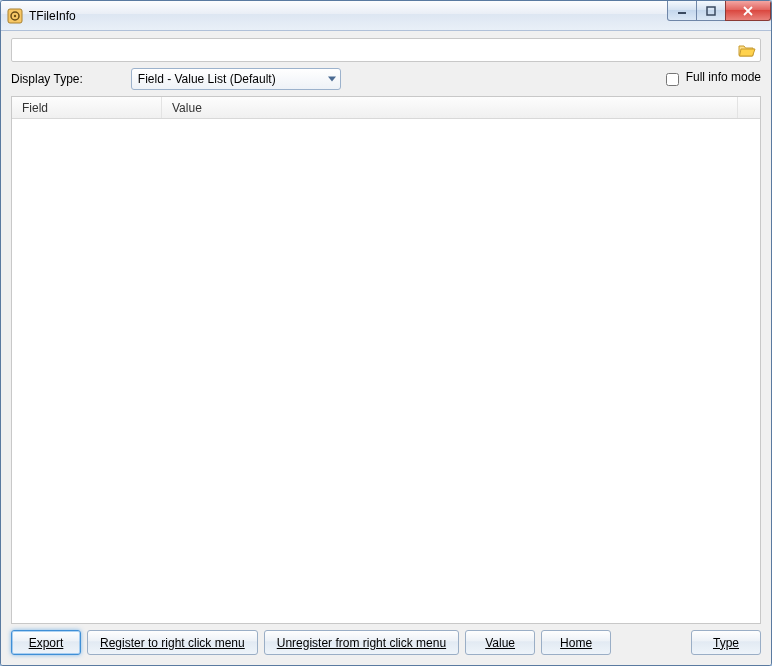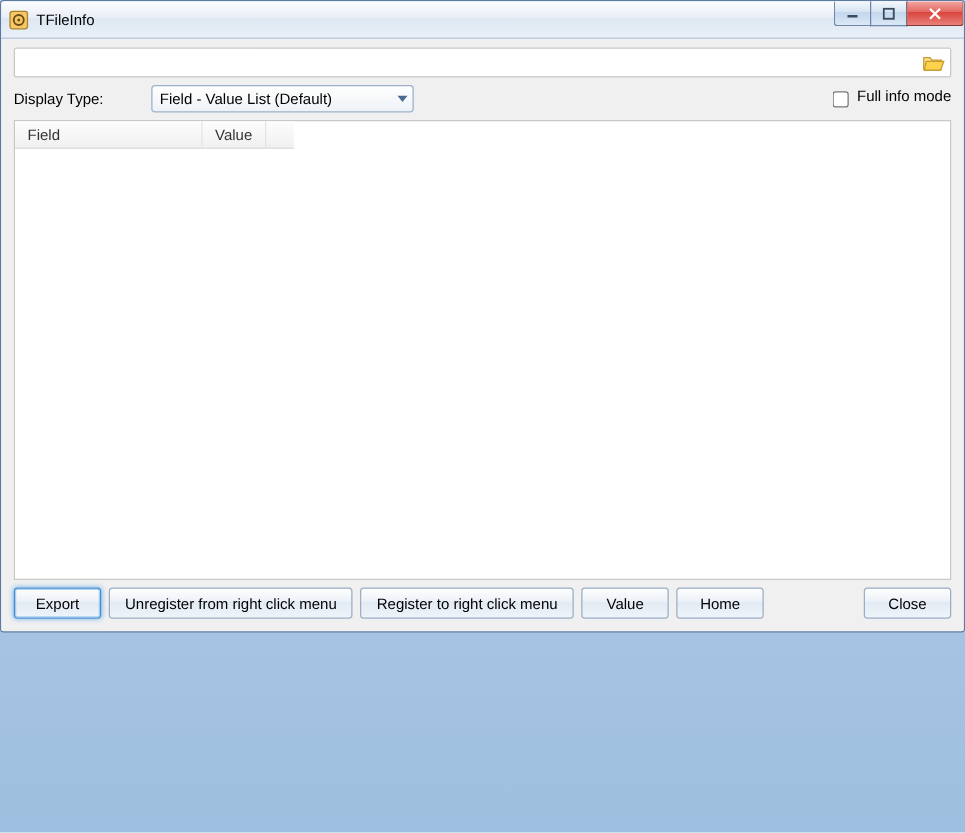--- a/index.html
+++ b/index.html
@@ -1,20 +1,20 @@
 <!DOCTYPE html>
 <html><head>
 <meta charset="utf-8">
 <style>
   * { box-sizing: border-box; font-family: "Segoe UI", Tahoma, sans-serif; font-size: 12px; }
   html,body { margin:0; padding:0; width:772px; height:666px; overflow:hidden; }
   body { background: linear-gradient(#b8d0e8,#9fbfe0); }
 
   .window {
-    width:772px; height:506px;
+    width:772px; height:666px;
     background:#fff;
     border:1px solid #5a7aa0;
     border-radius:3px;
     display:flex; flex-direction:column;
     overflow:hidden;
   }
 
   .titlebar {
     height:30px;
     background: linear-gradient(#fdfdfe,#e9eef6 45%,#dde6f2 46%,#e9f0f8);
@@ -58,21 +58,21 @@
     display:flex; align-items:center;
     padding:0 4px;
   }
   .pathbar input {
     flex:1; border:none; outline:none; height:20px; background:transparent;
     font-size:12px;
   }
   .pathbar .open-icon { width:18px; height:16px; cursor:pointer; }
 
   .optionsbar {
-    display:flex; align-items:center; gap:14px;
+    display:flex; align-items:center; gap:24px;
     height:22px;
   }
   .optionsbar label.lbl { color:#000; }
   .combo {
     position:relative;
     width:210px; height:22px;
     background:linear-gradient(#fff,#eef2f7);
     border:1px solid #9cb2cc;
     border-radius:3px;
     display:flex; align-items:center;
@@ -84,42 +84,42 @@
     width:0;height:0;border-left:4px solid transparent;border-right:4px solid transparent;border-top:5px solid #4a6a92;
   }
   .spacer { flex:1; }
   .checkwrap { display:flex; align-items:flex-start; gap:4px; }
   .checkwrap input { width:13px;height:13px; }
 
   .tablewrap {
     flex:1;
     background:#fff;
     border:1px solid #c8c8c8;
-    display:flex; flex-direction:row;
+    display:flex; flex-direction:column;
     overflow:hidden;
   }
   .thead {
     height:22px;
     display:flex;
     background:linear-gradient(#fdfdfd,#f0f0f0);
     border-bottom:1px solid #d8d8d8;
   }
   .th {
     display:flex; align-items:center;
     padding:0 10px;
     border-right:1px solid #e3e3e3;
     color:#333;
   }
   .th.field { width:150px; }
   .th.value { flex:1; }
   .th.tail { width:22px; border-right:none; }
   .tbody { flex:1; overflow:auto; }
 
   .footer {
-    display:flex; align-items:center; gap:6px;
+    display:flex; align-items:center; gap:6px;text-decoration:underline;
   }
   button.btn {
     height:25px;
     padding:0 12px;
     border:1px solid #9aaec6;
     border-radius:3px;
     background:linear-gradient(#fefefe,#ecf1f7 45%,#e2eaf3 46%,#eef4fa);
     color:#000;
     cursor:pointer;
     min-width:70px;
@@ -192,22 +192,22 @@
       <div class="thead">
         <div class="th field">Field</div>
         <div class="th value">Value</div>
         <div class="th tail"></div>
       </div>
       <div class="tbody"></div>
     </div>
 
     <div class="footer">
       <button class="btn primary">Export</button>
+      <button class="btn">Register to right click menu</button>
       <button class="btn">Unregister from right click menu</button>
-      <button class="btn">Register to right click menu</button>
       <button class="btn">Value</button>
       <button class="btn">Home</button>
       <div class="spacer"></div>
-      <button class="btn">Close</button>
+      <button class="btn">Type</button>
     </div>
 
   </div>
 </div>
 
 </body></html>

